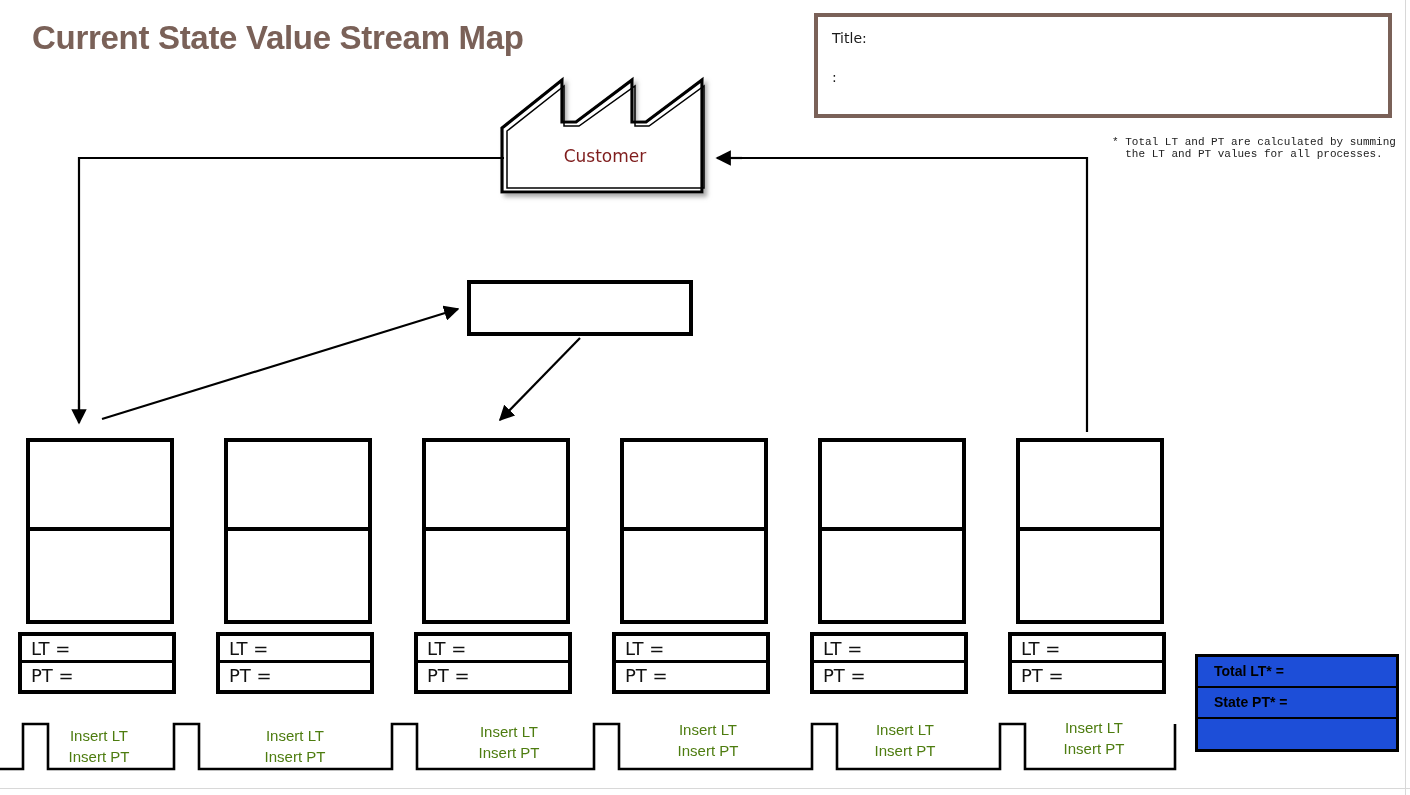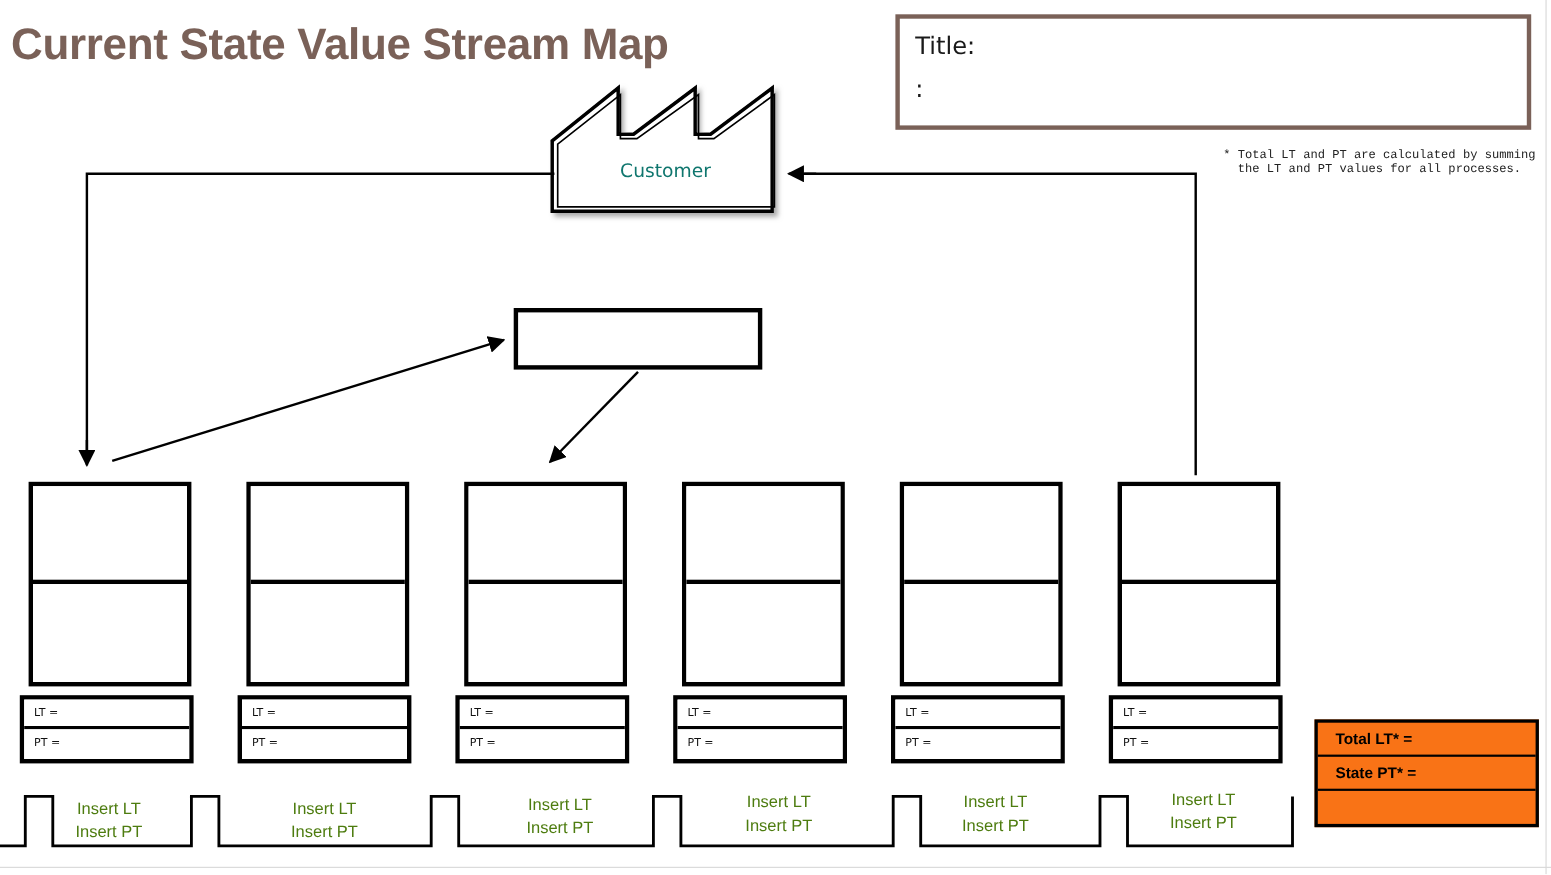--- a/index.html
+++ b/index.html
@@ -15,23 +15,23 @@
     position: relative;
     width: 1410px;
     height: 795px;
     background: #ffffff;
     overflow: hidden;
   }
 
   
   #page-title {
     position: absolute;
-    left: 10px;
+    left: 32px;
     top: 19px;
-    font-size: 40px;
+    font-size: 33px;
     font-weight: bold;
     letter-spacing: -0.3px;
     color: #7a6158;
     font-family: "Liberation Sans", sans-serif;
     white-space: nowrap;
   }
 
   
   #title-box {
     position: absolute;
@@ -40,21 +40,21 @@
     width: 578px;
     height: 105px;
     border: 4px solid #7a6158;
     background: #ffffff;
     box-sizing: border-box;
   }
   #title-box .tb-line {
     position: absolute;
     left: 14px;
     font-family: "DejaVu Sans", sans-serif;
-    font-size: 22px;
+    font-size: 14px;
     color: #1a1a1a;
     white-space: nowrap;
   }
   #title-box .tb-line.l1 { top: 13px; }
   #title-box .tb-line.l2 { top: 52px; }
 
   
   #footnote {
     position: absolute;
     left: 1108px;
@@ -76,21 +76,21 @@
     height: 136px;
   }
   #customer-label {
     position: absolute;
     left: 500px;
     top: 146px;
     width: 210px;
     text-align: center;
     font-family: "DejaVu Sans", sans-serif;
     font-size: 17px;
-    color: #0f766e;
+    color: #7f1d1d;
     pointer-events: none;
   }
 
   
   #connectors {
     position: absolute;
     left: 0;
     top: 0;
     width: 1410px;
     height: 795px;
@@ -143,34 +143,34 @@
     border: 4px solid #000000;
     background: #ffffff;
     box-sizing: border-box;
   }
   .ltpt-row {
     box-sizing: border-box;
     height: 27px;
     line-height: 25px;
     padding-left: 9px;
     font-family: "DejaVu Sans", sans-serif;
-    font-size: 10px;
+    font-size: 18px;
     color: #111111;
     background: #ffffff;
   }
   .ltpt-row.lt { border-bottom: 3px solid #000000; }
 
   
   #totals-box {
     position: absolute;
     left: 1195px;
     top: 654px;
     width: 204px;
     border: 3px solid #000000;
-    background: #f97316;
+    background: #1d4ed8;
     box-sizing: border-box;
   }
   #totals-box .tot-row {
     box-sizing: border-box;
     height: 31px;
     line-height: 29px;
     padding-left: 16px;
     font-family: "Liberation Sans", sans-serif;
     font-size: 14px;
     font-weight: bold;

